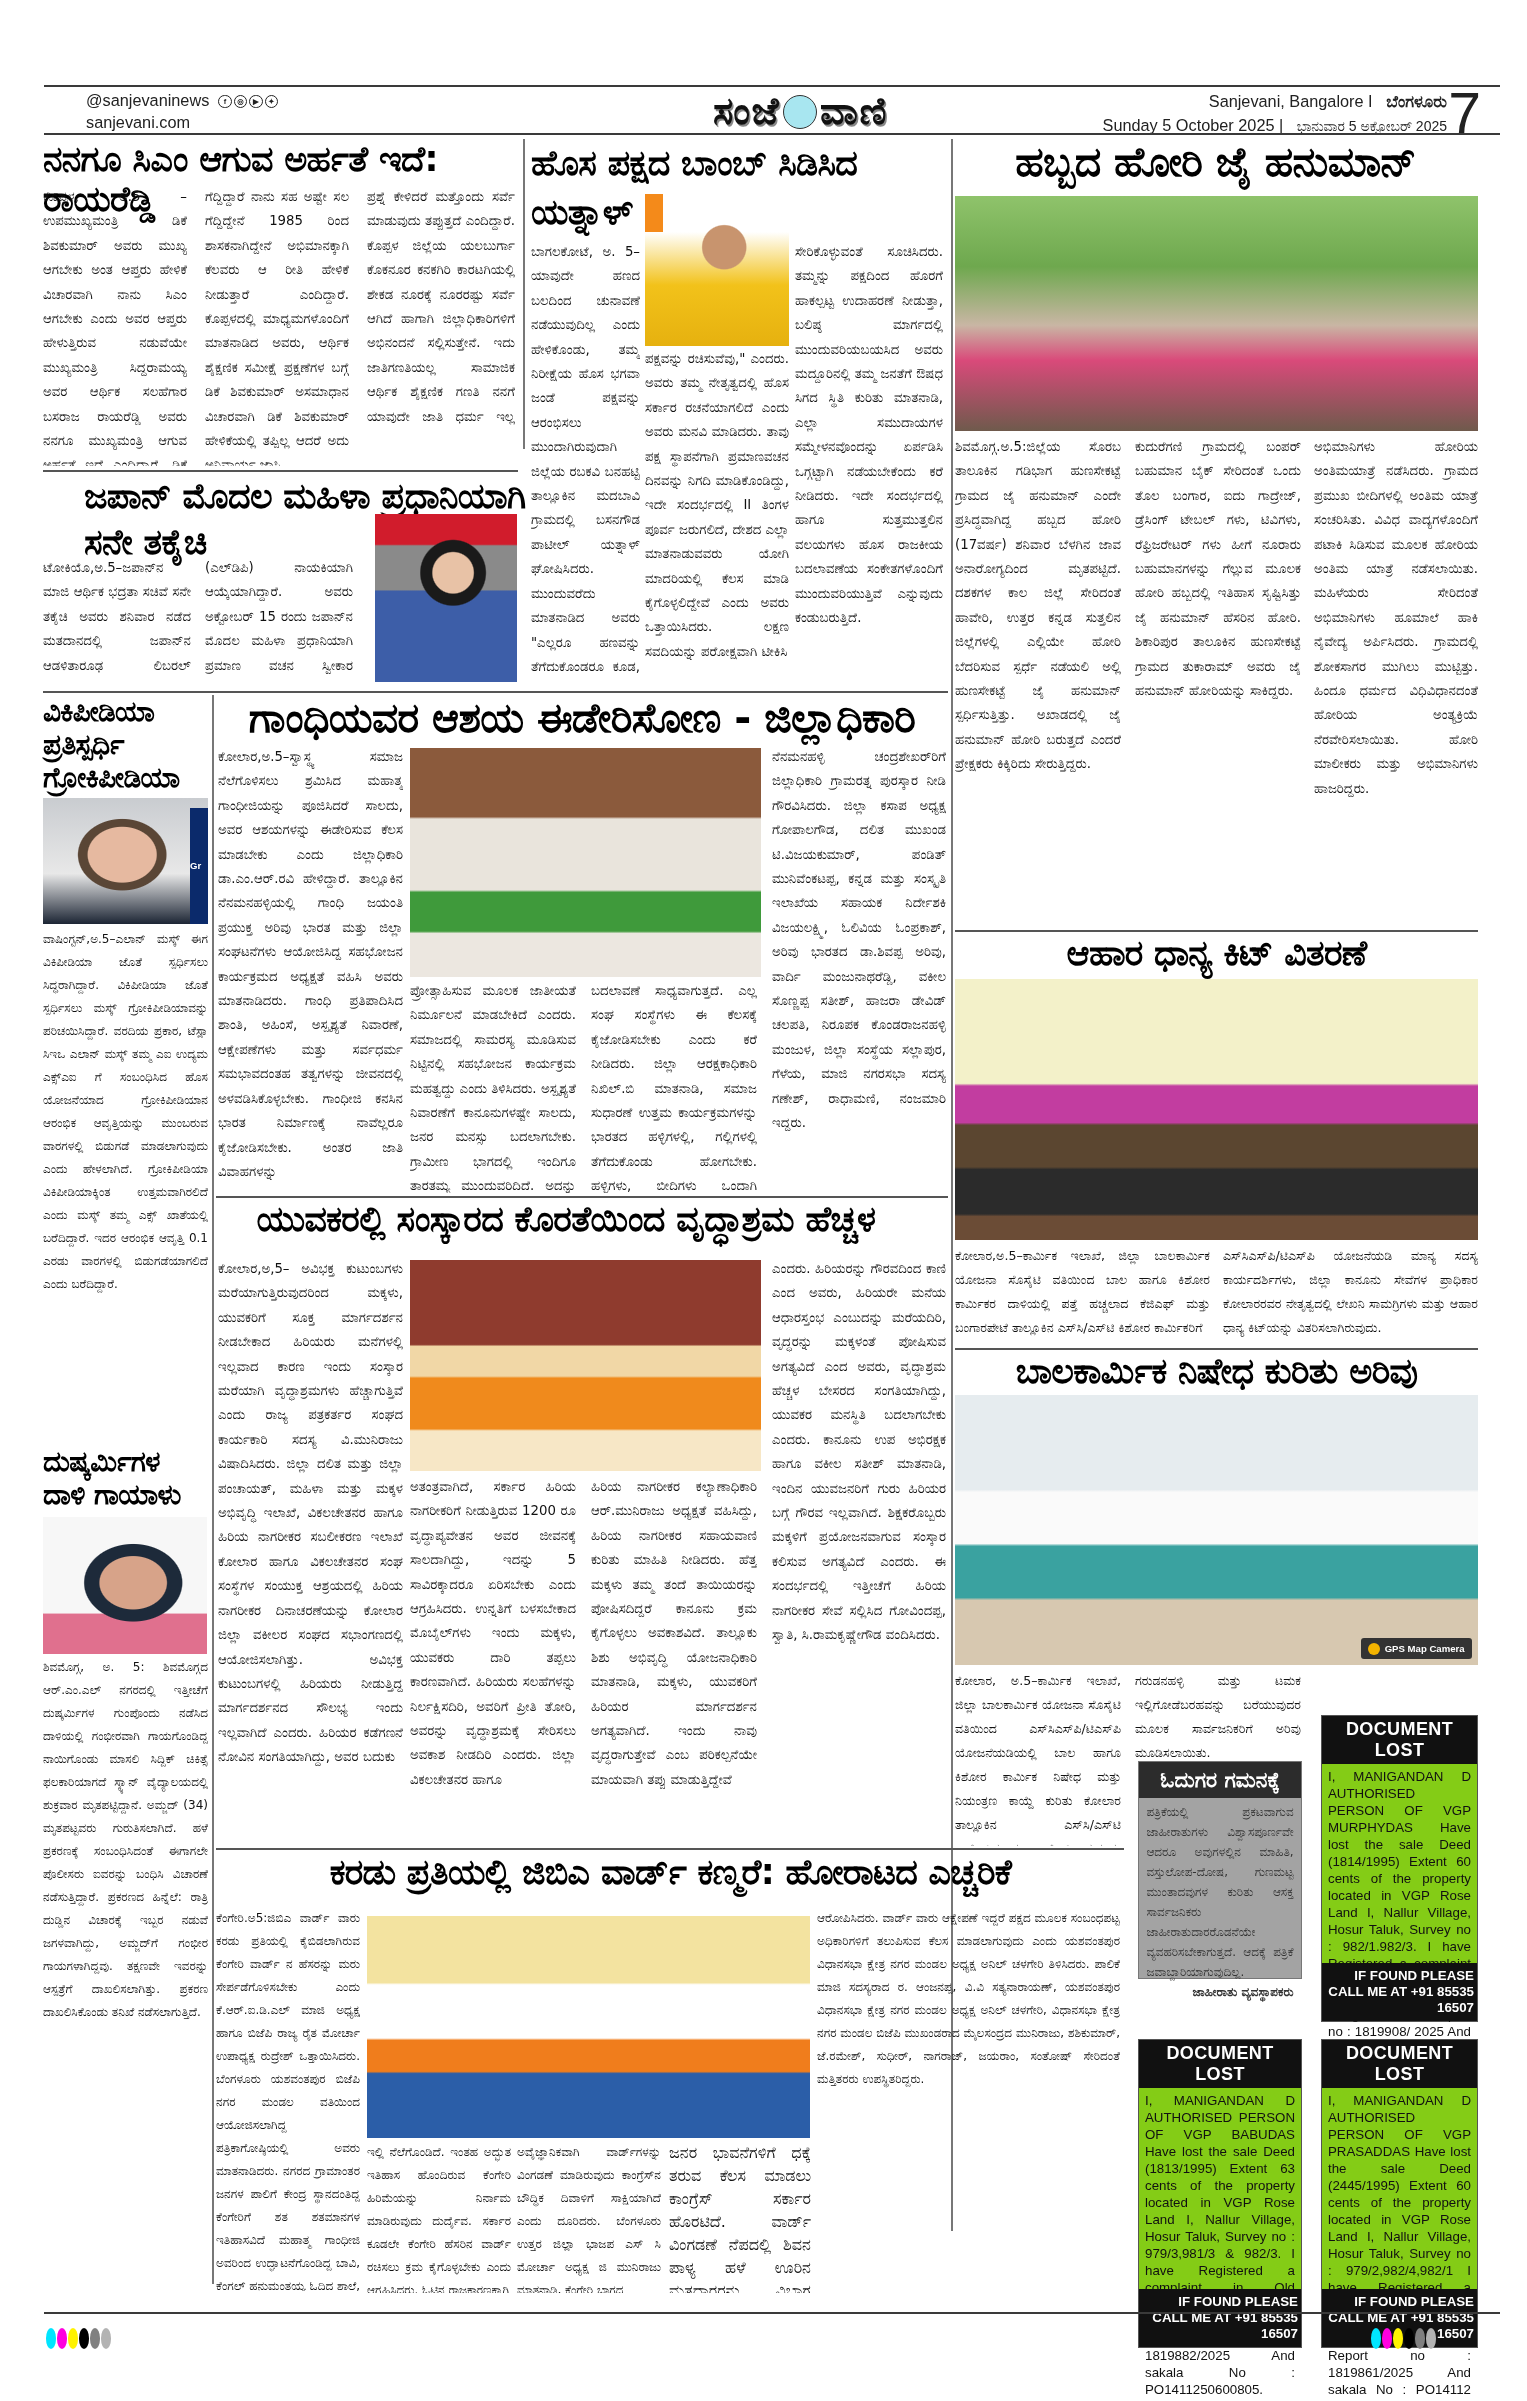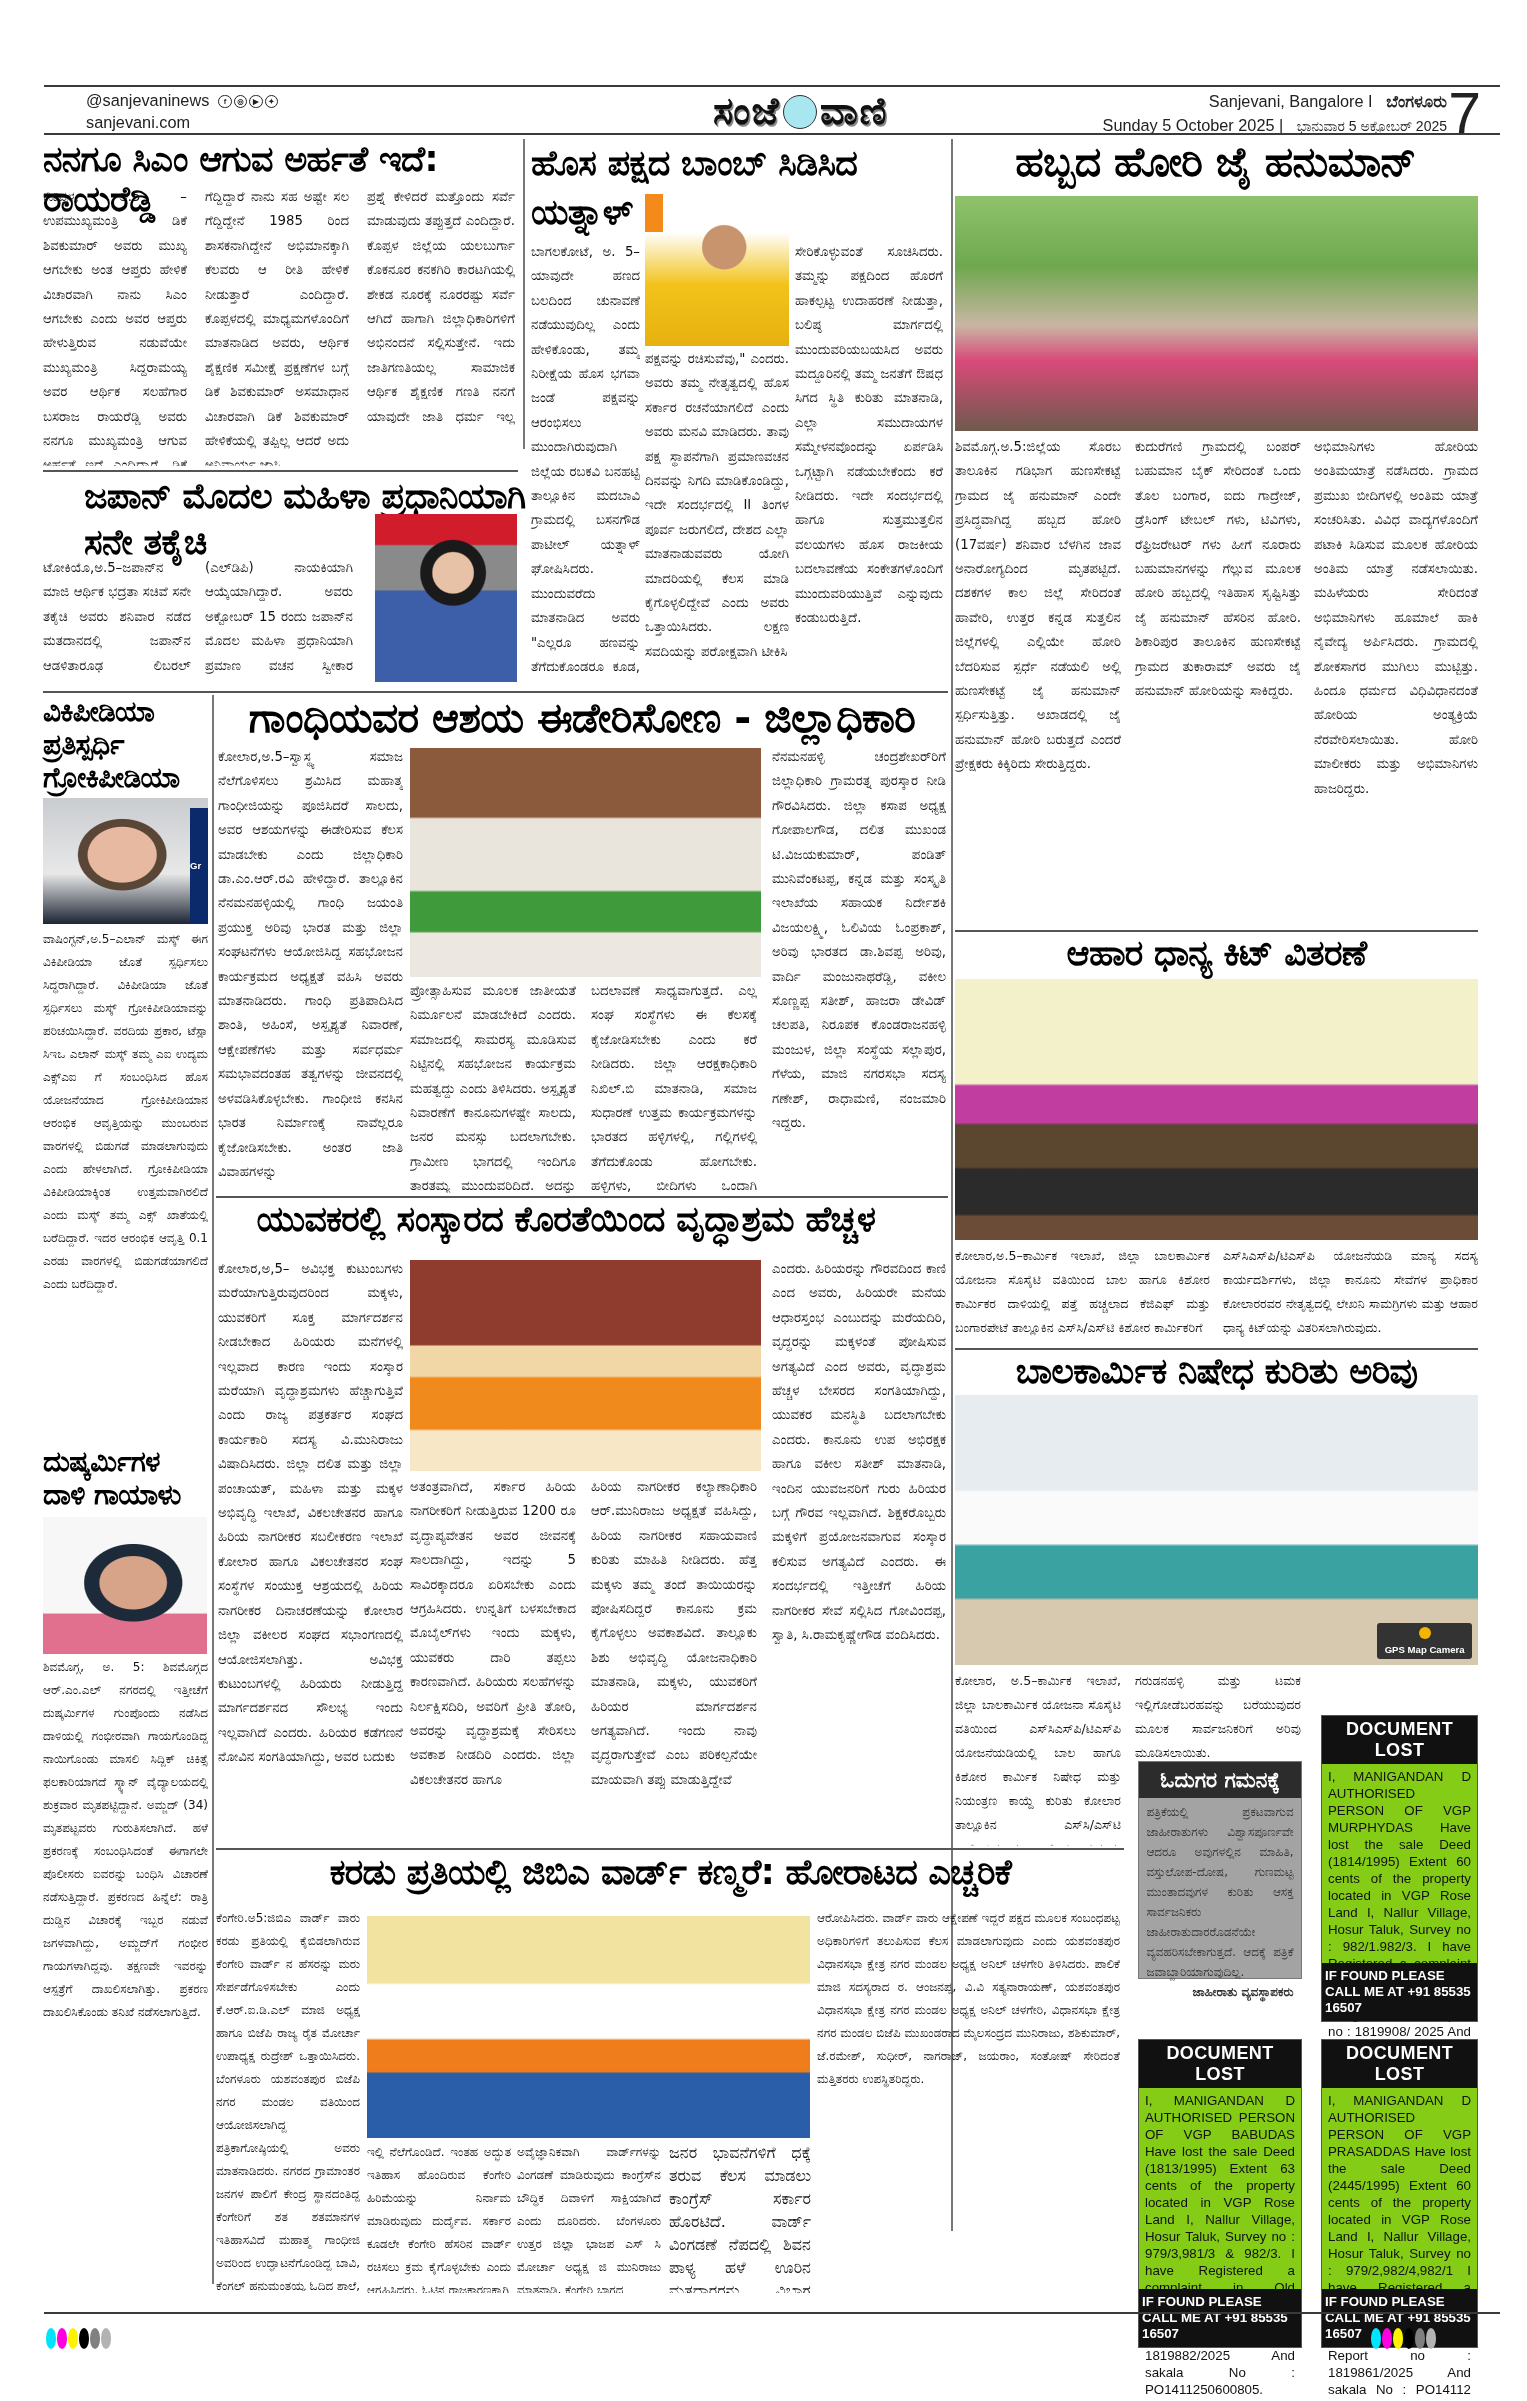--- a/index.html
+++ b/index.html
@@ -35,28 +35,28 @@
   .photo-yatnal::before { content: ""; position: absolute; left: 0; top: 0; width: 18px; height: 38px; background: #f48a1a; }
   .photo-takaichi { background: radial-gradient(circle at 55% 35%, #e8c2a6 0 15%, #1a1a1a 16% 24%, transparent 25%), linear-gradient(180deg, #d11c2c 0 18%, #8a8a8a 19% 45%, #3d5ea8 46% 100%); }
   .photo-musk { background: radial-gradient(ellipse at 48% 45%, #e6b9a0 0 28%, #5a4636 29% 36%, transparent 37%), linear-gradient(180deg, #c9ccd0 0%, #e8e8e8 60%, #1c2534 100%); }
   .photo-musk::after { content: "Gr"; position: absolute; right: 0; top: 10.3px; width: 18px; height: 67px; background: #0b2a6b; color: #fff; font: bold 9.6px "Liberation Sans", sans-serif; padding-top: 52px; }
   .photo-gandhi { background: linear-gradient(180deg, #8b5a3c 0 30%, #e9e4dc 31% 62%, #3f9a3b 63% 80%, #ece7e0 81% 100%); }
   .photo-oldage { background: linear-gradient(180deg, #8f3b2e 0 40%, #f1d7a6 41% 55%, #f08a1c 56% 80%, #f7e7c6 81% 100%); }
   .photo-victim { background: radial-gradient(ellipse at 55% 48%, #d7a389 0 26%, #1d2a3a 27% 38%, transparent 39%), linear-gradient(180deg, #f7f7f7 0 70%, #e0708e 71% 100%); }
   .photo-kit { background: linear-gradient(180deg, #f3f1c9 0 40%, #c23da0 41% 55%, #5b4630 56% 72%, #2b2b2b 73% 90%, #6b4c36 91% 100%); }
   .photo-labor { background: linear-gradient(180deg, #e6ecef 0 35%, #fafafa 36% 55%, #3aa2a0 56% 75%, #d7c8b0 76% 100%); }
   .photo-kengeri { background: linear-gradient(180deg, #f3e3a0 0 30%, #ffffff 31% 55%, #f07d1c 56% 70%, #2b5ea8 71% 100%); }
-  .photo-caption-chip { position: absolute; right: 6px; bottom: 6px; background: #333; color: #fff; font: bold 9.6px "Liberation Sans", sans-serif; padding: 4.4px 7.4px; border-radius: 3px; display: flex; align-items: center; gap: 4.4px; flex-direction: column; }
+  .photo-caption-chip { position: absolute; right: 6px; bottom: 6px; background: #333; color: #fff; font: bold 9.6px "Liberation Sans", sans-serif; padding: 4.4px 7.4px; border-radius: 3px; display: flex; align-items: center; gap: 4.4px; }
   .photo-caption-chip i { width: 12px; height: 12px; border-radius: 50%; background: #f4b400; display: inline-block; }
 
   
   .notice { position: absolute; border: 1.5px solid #555; background: #84cc16; margin-top: 40px; }
   .notice-head { background: #111; color: #fff; font-family: "Liberation Sans", sans-serif; font-weight: bold; font-size: 18px; text-align: center; padding: 3px 0; letter-spacing: 0.4px; }
   .notice-body { font-family: "Liberation Sans", sans-serif; font-size: 13.3px; line-height: 17px; padding: 4.4px 6px; text-align: justify; color: #111; }
-  .notice-foot { background: #111; color: #fff; font-family: "Liberation Sans", sans-serif; font-weight: bold; font-size: 13.3px; text-align: left; padding: 4.4px 3px; line-height: 16.3px; }
+  .notice-foot { background: #111; color: #fff; font-family: "Liberation Sans", sans-serif; font-weight: bold; font-size: 13.3px; text-align: right; padding: 4.4px 3px; line-height: 16.3px; }
 
   .readers { position: absolute; border: 1.5px solid #777; background: #a3a3a3; }
   .readers-head { background: #2c2c2c; color: #fff; font-family: "DejaVu Sans", sans-serif; font-weight: 900; font-size: 21px; text-align: center; padding: 6px 0; }
   .readers-body { font-family: "DejaVu Sans", sans-serif; font-size: 12px; line-height: 20px; padding: 4.4px 7.4px; text-align: justify; color: #333; }
   .readers-sign { text-align: right; font-weight: bold; }
 
   
   .regmarks { position: absolute; display: flex; gap: 0.7px; }
   .regmarks span { width: 10.3px; height: 21px; border-radius: 50%; display: inline-block; }
 </style>

